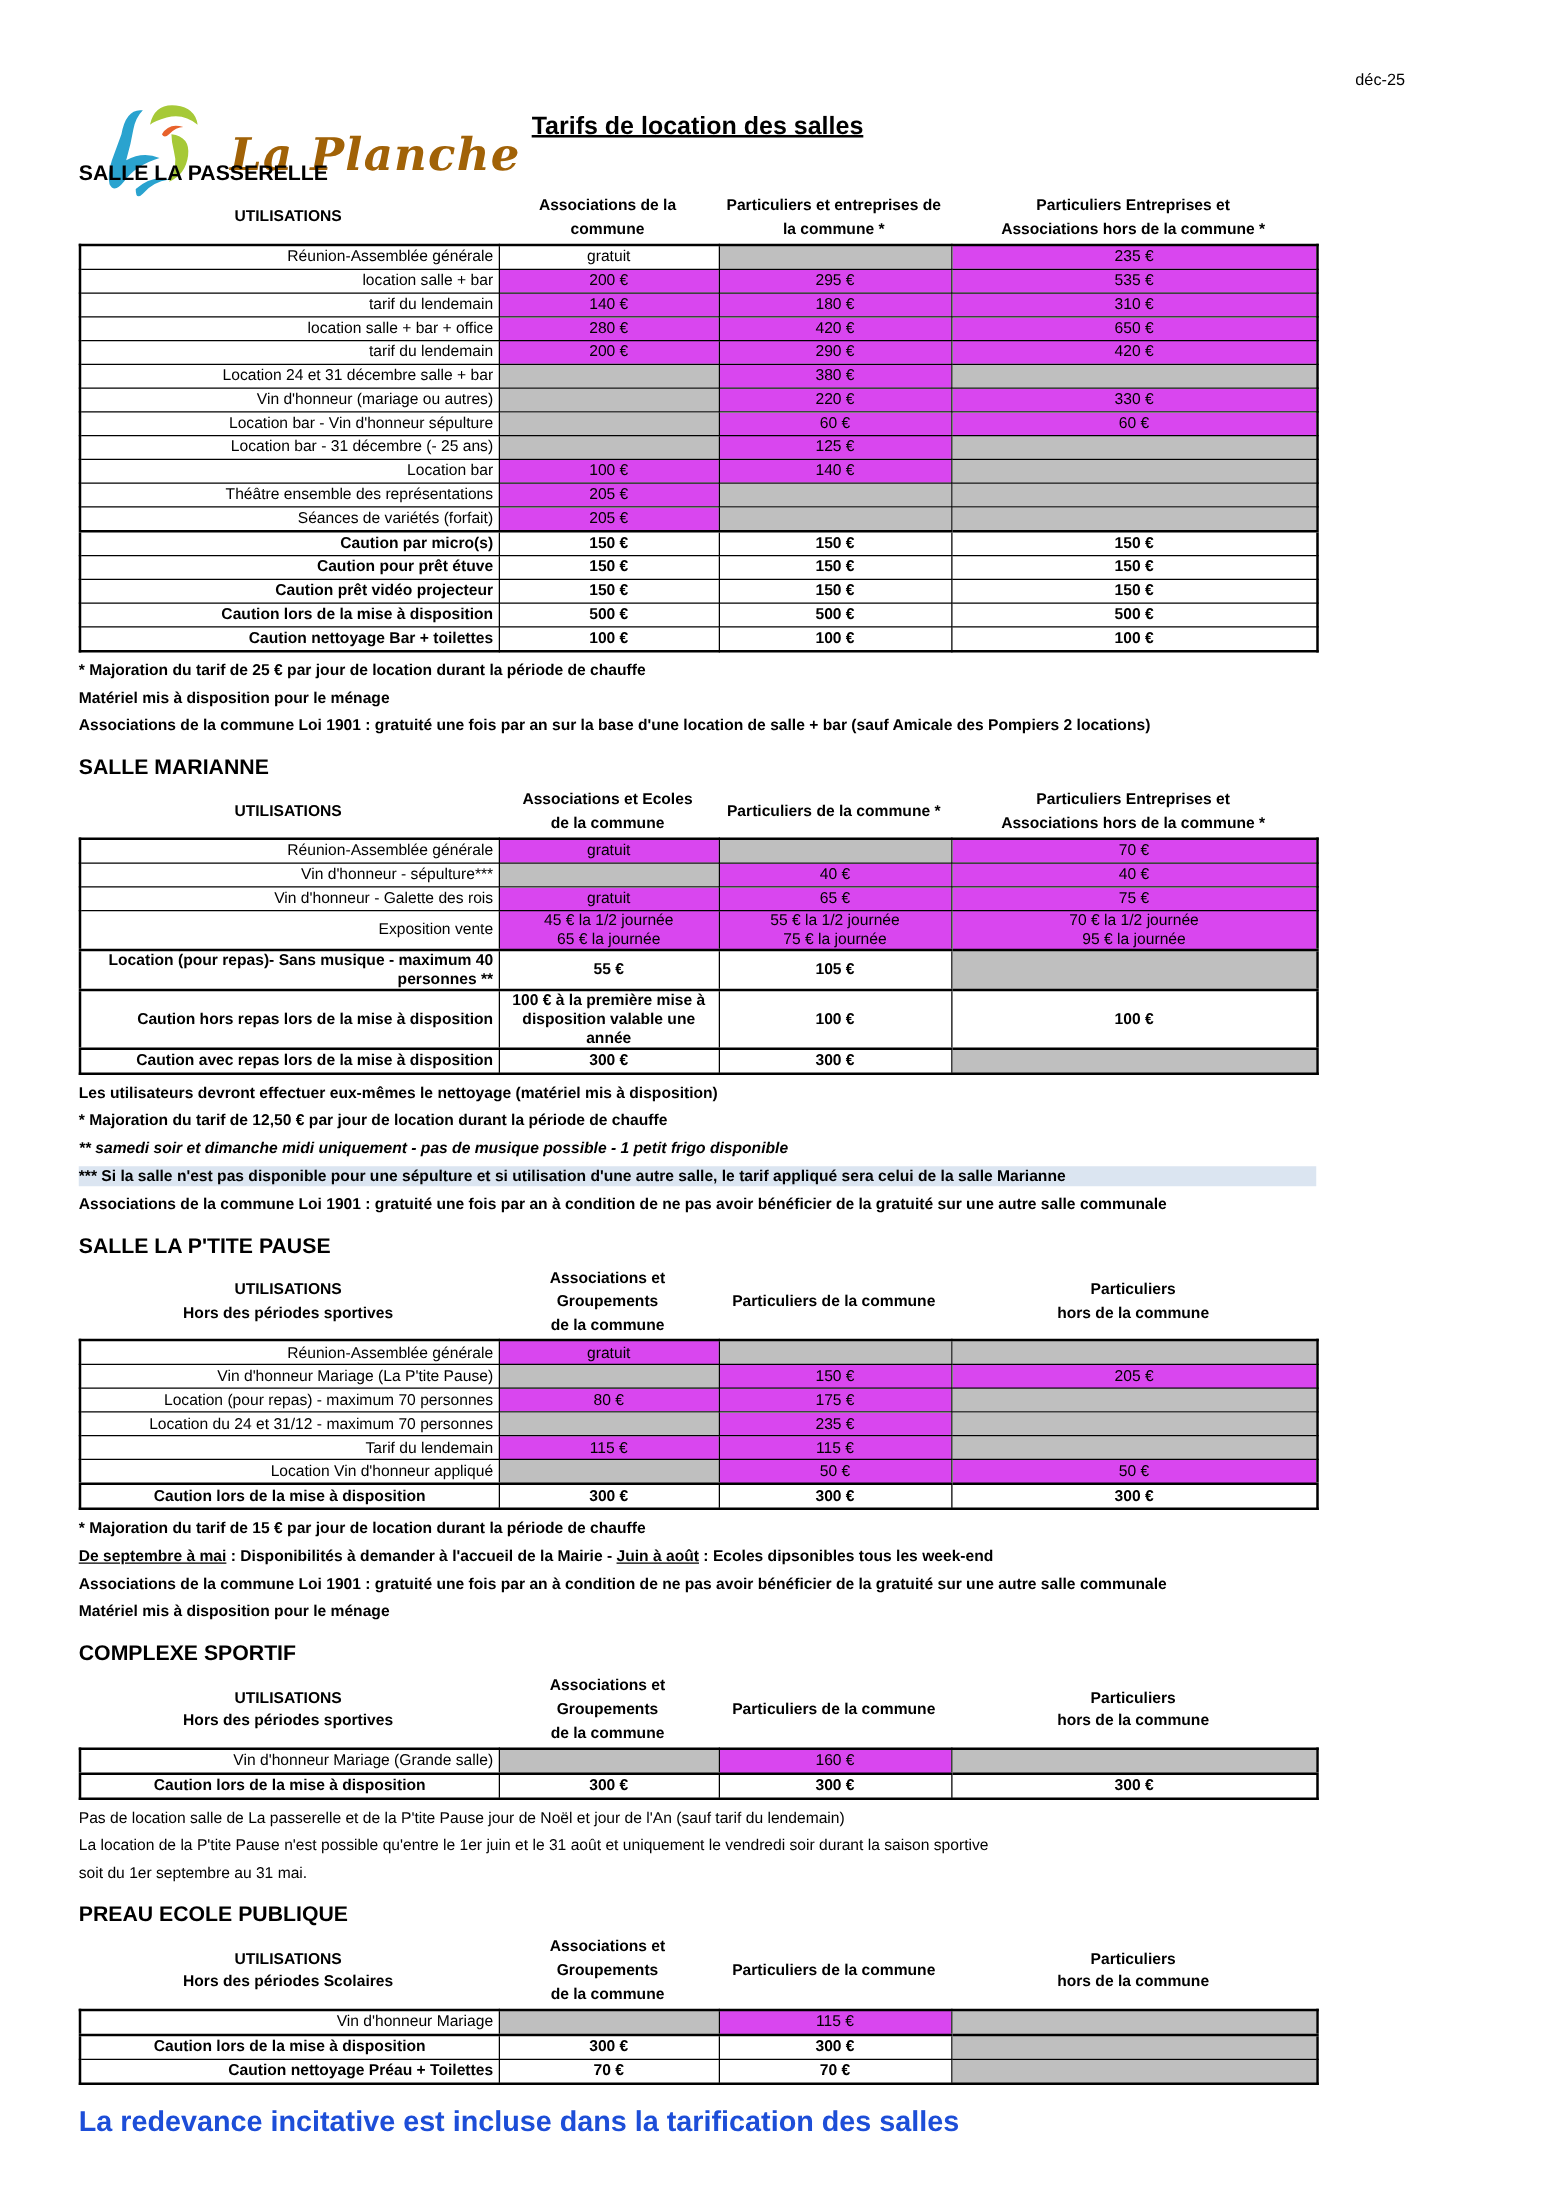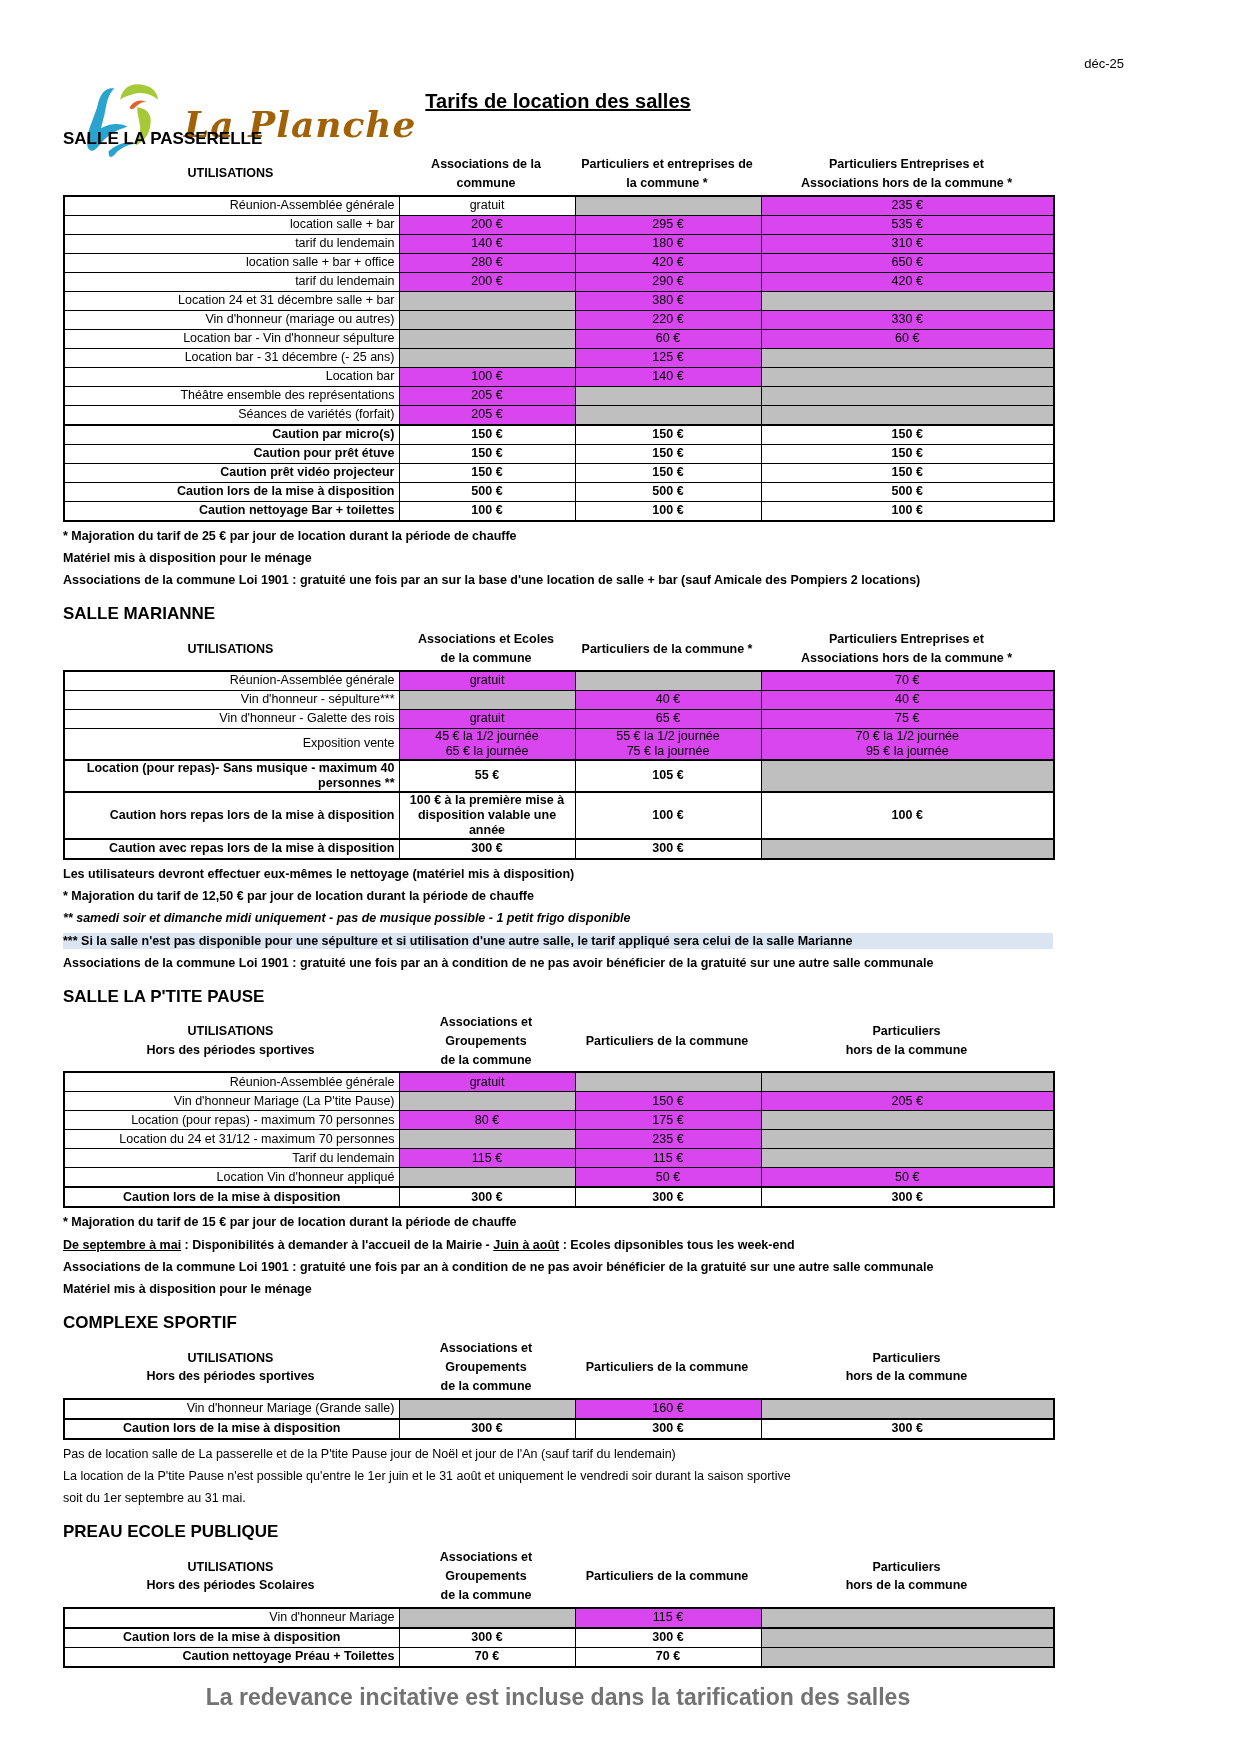--- a/index.html
+++ b/index.html
@@ -22,21 +22,21 @@
   .price-table td.val{text-align:center;}
   .bg-b{background:#d946ef}.bg-g{background:#bfbfbf}.bg-w{background:#fff}
   .bold{font-weight:bold}
   tr.thick td{border-top:2px solid #000}
   .ml{white-space:pre-line;line-height:1.75;padding:3px 6px;}
   .note{font-size:12.5px;margin:6px 0;line-height:1.3;}
   .note.bold{font-weight:bold}
   .note.italic{font-style:italic}
   .note.highlight{background:#dbe5f1}
   .u{text-decoration:underline}
-  .footer-red{color:#737373;font-weight:bold;font-size:23px;text-align:center;margin-top:16px;}
+  .footer-red{color:#1d4ed8;font-weight:bold;font-size:23px;text-align:left;margin-top:16px;}
 </style>
 </head>
 <body>
 
 <div class="page">
 
   <div class="date">déc-25</div>
 
   <div class="logo">
     <svg width="100" height="92" viewBox="0 0 105 95">

